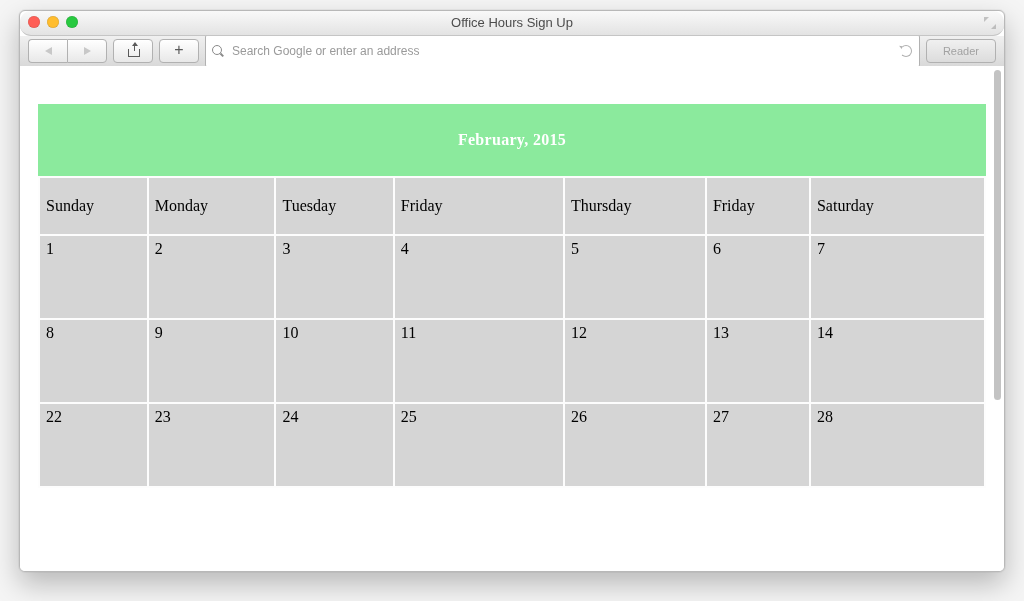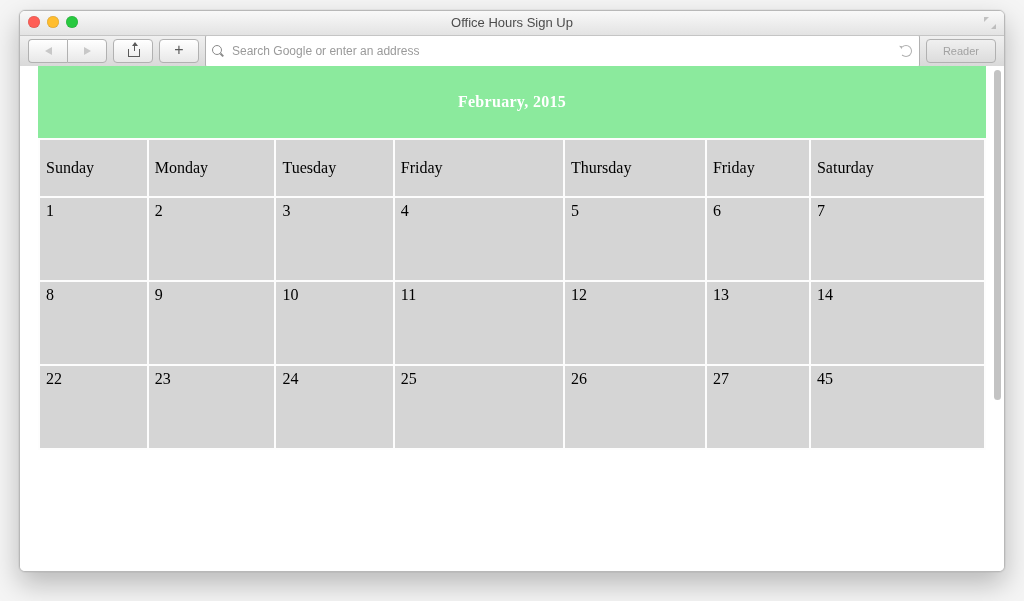--- a/index.html
+++ b/index.html
@@ -25,20 +25,21 @@
   }
   .titlebar {
     height: 24px;
     line-height: 24px;
     background: linear-gradient(to bottom, #f9f9f9 0%, #e3e3e3 100%);
     border-bottom: 1px solid #c5c5c5;
     position: relative;
     text-align: center;
     font-size: 13px;
     color: #4c4c4c;
+    border-radius: 11px;
   }
   .traffic-lights {
     position: absolute;
     left: 8px;
     top: 5px;
     display: flex;
     gap: 7px;
   }
   .tl {
     width: 12px;
@@ -250,20 +251,21 @@
     position: absolute;
     right: 3px;
     top: 4px;
     width: 7px;
     height: 330px;
     background: #c3c3c3;
     border-radius: 4px;
   }
   .page {
     padding: 0 18px 14px 18px;
+    margin-top: 38px;
   }
   .cal-title {
     background: #8bea9d;
     color: #fff;
     font-weight: bold;
     font-family: Georgia, "Times New Roman", serif;
     font-size: 16px;
     text-align: center;
     height: 72px;
     line-height: 72px;
@@ -388,19 +390,19 @@
             <td>13</td>
             <td>14</td>
           </tr>
           <tr>
             <td>22</td>
             <td>23</td>
             <td>24</td>
             <td>25</td>
             <td>26</td>
             <td>27</td>
-            <td>45</td>
+            <td>28</td>
           </tr>
         </tbody>
       </table>
     </div>
   </div>
 </div>
 
 </body></html>

